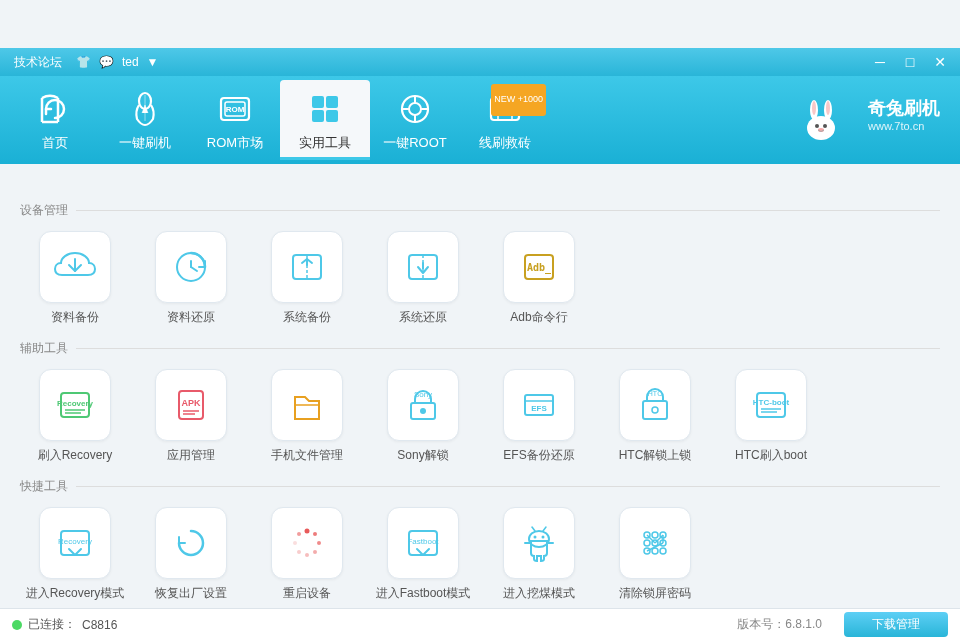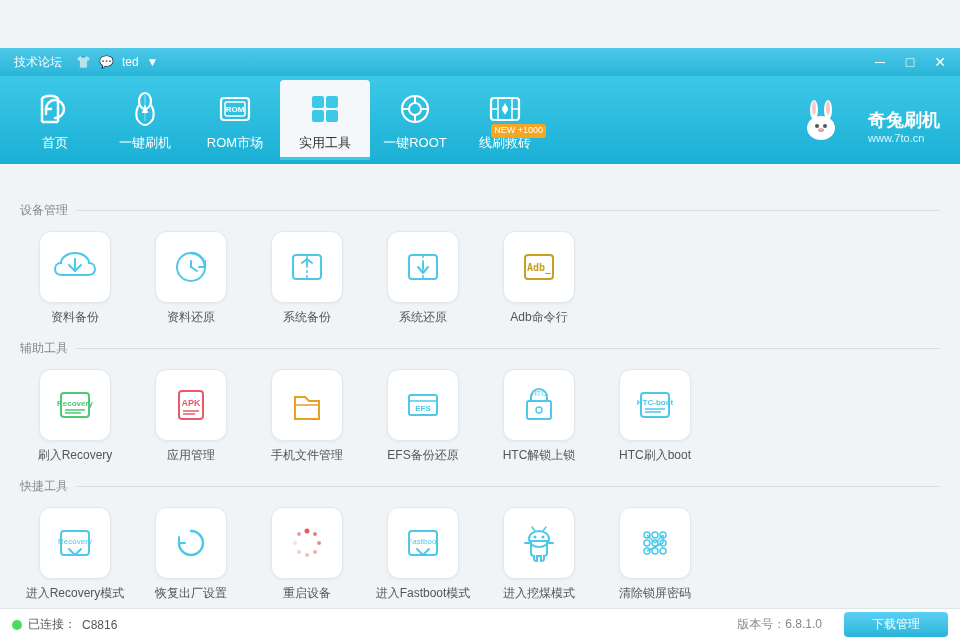--- a/index.html
+++ b/index.html
@@ -162,24 +162,23 @@
     }
 
     .badge-new {
       position: absolute;
       top: 4px;
       right: 4px;
       background: #f5a623;
       color: white;
       font-size: 9px;
       border-radius: 3px;
-      padding: 1px 3px;
+      padding: 10px 3px;
       line-height: 1.3;
       text-align: center;
-      margin-top: 40px;
     }
   </style>
 </head>
 <body>
 
 <div id="titlebar">
   <div id="titlebar-left">
     <span class="title-action">技术论坛</span>
     <span>👕</span>
     <span>💬</span>
@@ -271,21 +270,21 @@
         <path d="M19 13 L22 19 L19 25 L16 19 Z" fill="white"></path>
         <circle cx="19" cy="19" r="3" fill="white"></circle>
         <line x1="5" y1="19" x2="12" y2="19" stroke="white" stroke-width="1.5"></line>
         <line x1="26" y1="19" x2="33" y2="19" stroke="white" stroke-width="1.5"></line>
       </svg>
     </div>
     <span>线刷救砖</span>
   </div>
 
   <div id="logo-area">
-    <div style="display:flex;align-items:flex-end;gap:23px;">
+    <div style="display:flex;align-items:flex-start;gap:23px;">
 
       <svg width="48" height="48" viewBox="0 0 48 48">
         <ellipse cx="24" cy="32" rx="14" ry="12" fill="white"></ellipse>
         <ellipse cx="17" cy="14" rx="4" ry="10" fill="white"></ellipse>
         <ellipse cx="31" cy="14" rx="4" ry="10" fill="white"></ellipse>
         <ellipse cx="17" cy="12" rx="2" ry="7" fill="#f8c8c8"></ellipse>
         <ellipse cx="31" cy="12" rx="2" ry="7" fill="#f8c8c8"></ellipse>
         <circle cx="20" cy="30" r="2" fill="#555"></circle>
         <circle cx="28" cy="30" r="2" fill="#555"></circle>
         <ellipse cx="24" cy="34" rx="3" ry="2" fill="#f8a8a8"></ellipse>
@@ -399,20 +398,31 @@
     <div class="tool-item">
       <div class="tool-icon-box">
         <svg width="44" height="44" viewBox="0 0 44 44">
           <path d="M10 14 L10 36 L34 36 L34 18 L24 18 L20 14 Z" fill="none" stroke="#e8a020" stroke-width="2"></path>
           <line x1="10" y1="22" x2="34" y2="22" stroke="#e8a020" stroke-width="1.5"></line>
         </svg>
       </div>
       <span class="tool-label">手机文件管理</span>
     </div>
 
+    <div class="tool-item">
+      <div class="tool-icon-box">
+        <svg width="44" height="44" viewBox="0 0 44 44">
+          <rect x="10" y="20" width="24" height="16" rx="2" fill="none" stroke="#4ec8e8" stroke-width="2"></rect>
+          <path d="M14 20 L14 16 A8 8 0 0 1 30 16 L30 20" fill="none" stroke="#4ec8e8" stroke-width="2"></path>
+          <circle cx="22" cy="28" r="3" fill="#4ec8e8"></circle>
+          <text x="22" y="14" text-anchor="middle" fill="#4ec8e8" font-size="8">Sony</text>
+        </svg>
+      </div>
+      <span class="tool-label">Sony解锁</span>
+    </div>
 
     <div class="tool-item">
       <div class="tool-icon-box">
         <svg width="44" height="44" viewBox="0 0 44 44">
           <rect x="8" y="12" width="28" height="20" rx="2" fill="none" stroke="#4ec8e8" stroke-width="2"></rect>
           <line x1="8" y1="18" x2="36" y2="18" stroke="#4ec8e8" stroke-width="1.5"></line>
           <text x="22" y="28" text-anchor="middle" fill="#4ec8e8" font-size="8" font-weight="bold">EFS</text>
         </svg>
       </div>
       <span class="tool-label">EFS备份还原</span>

